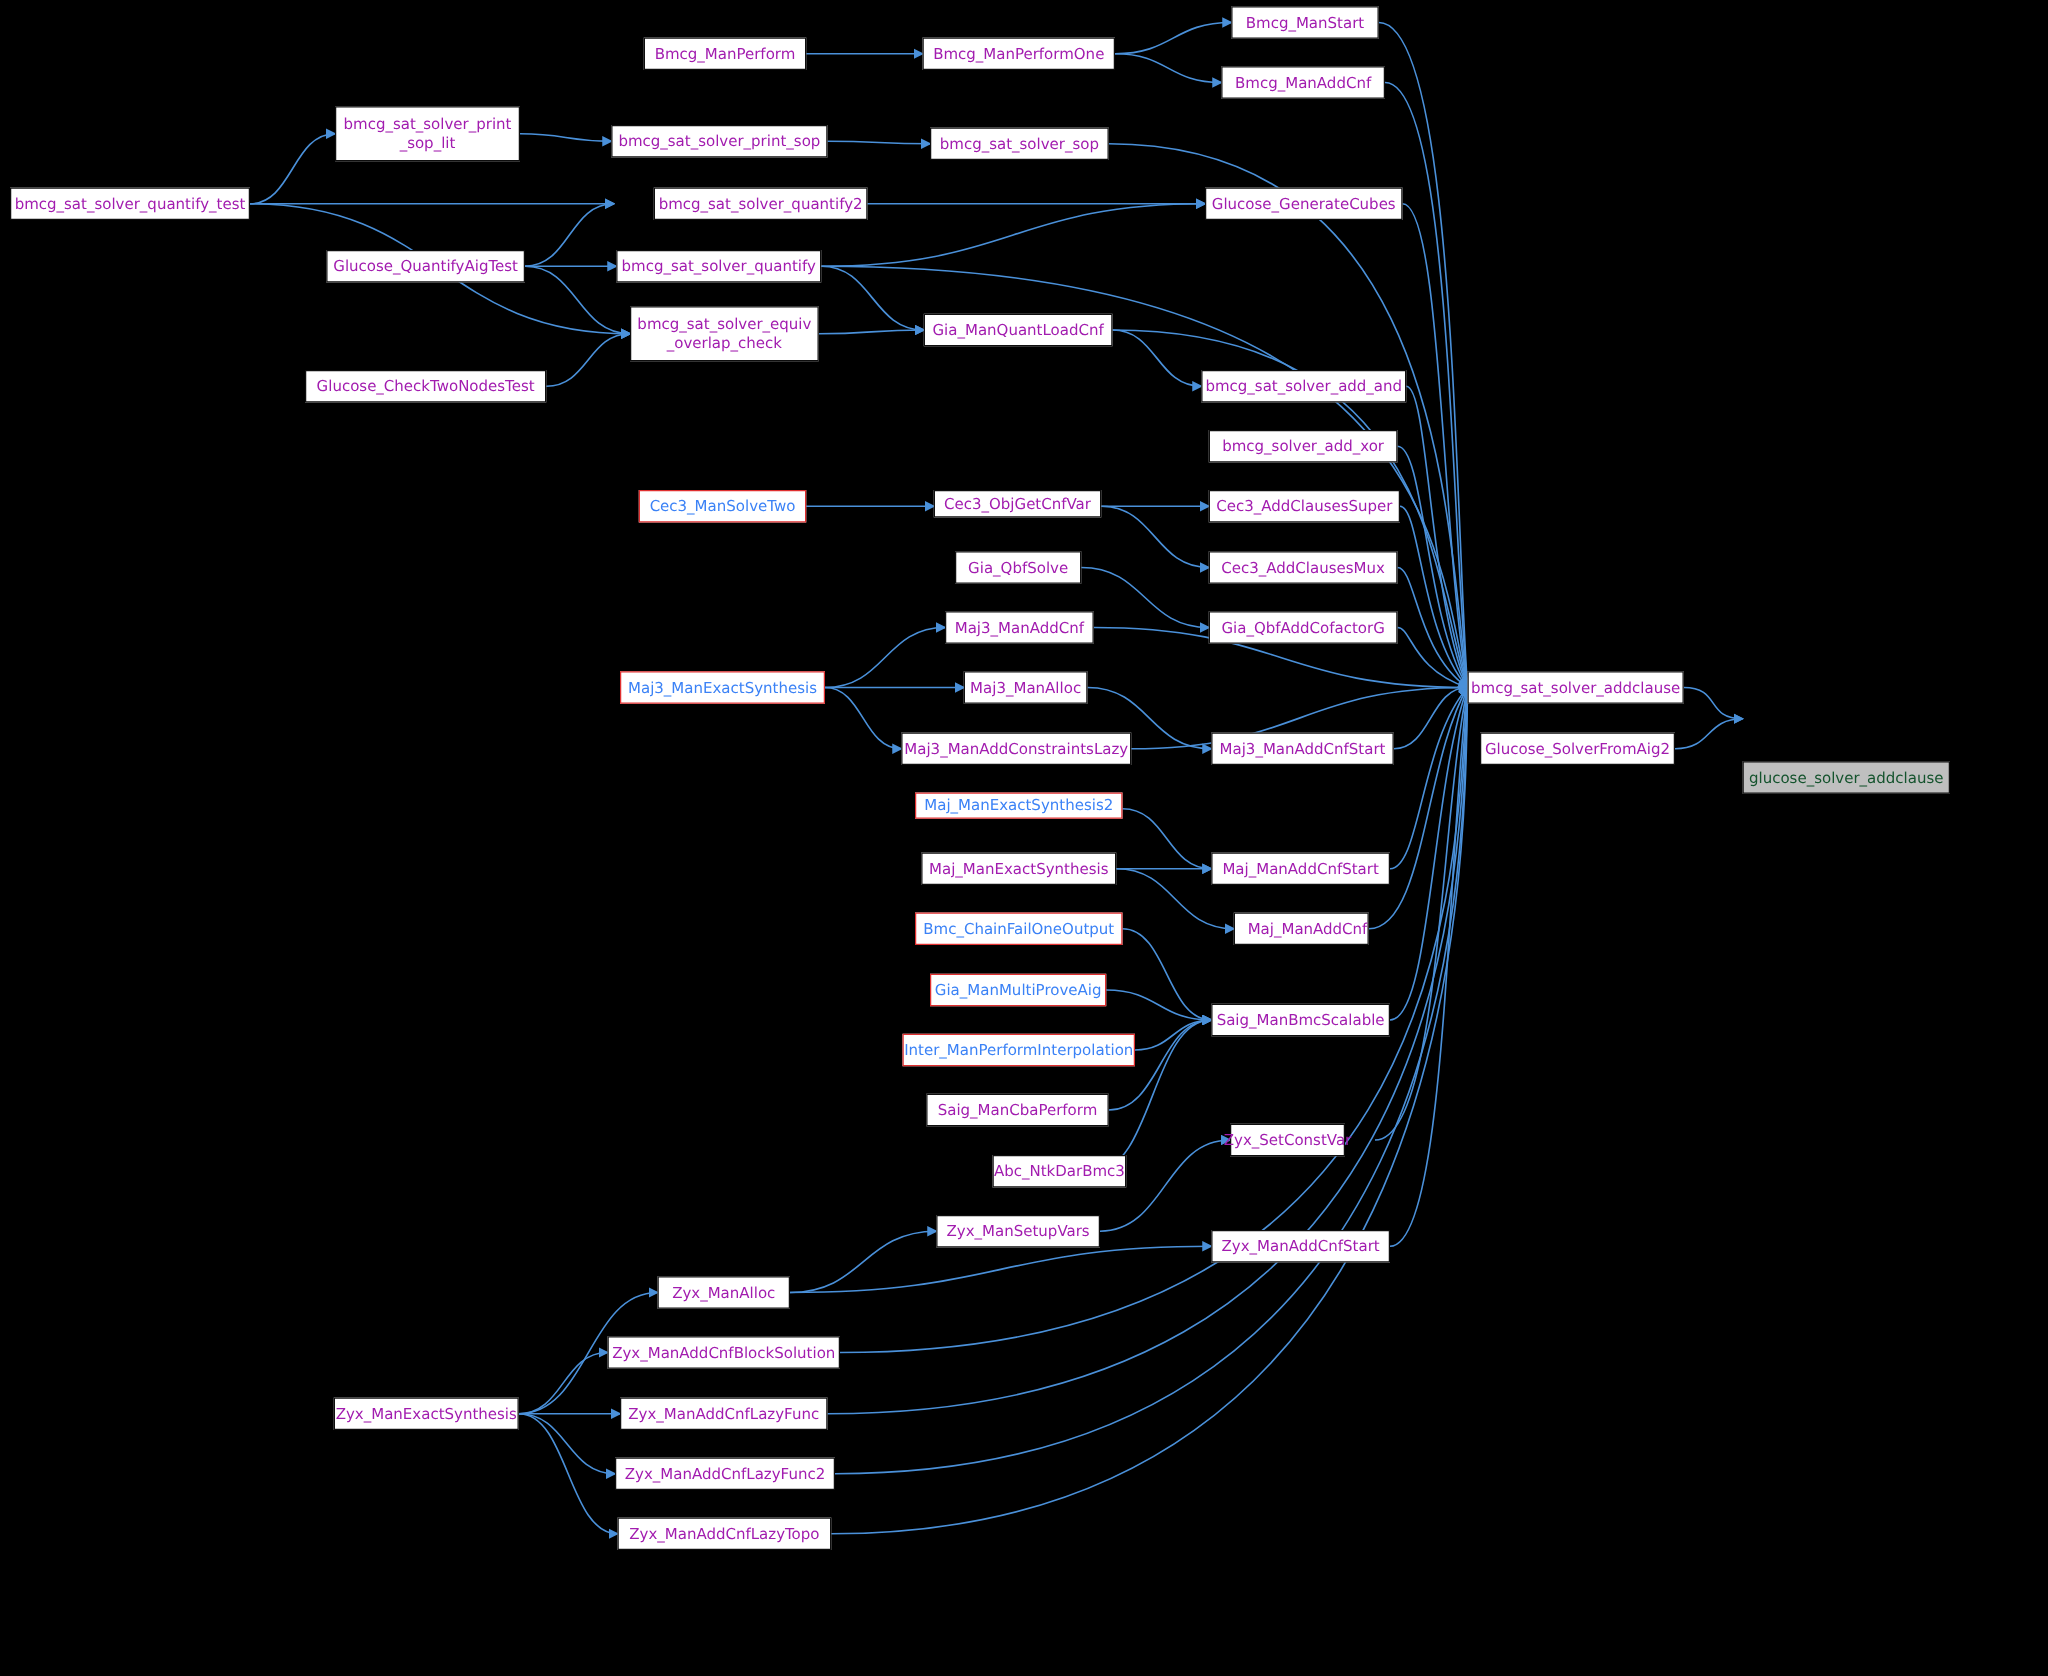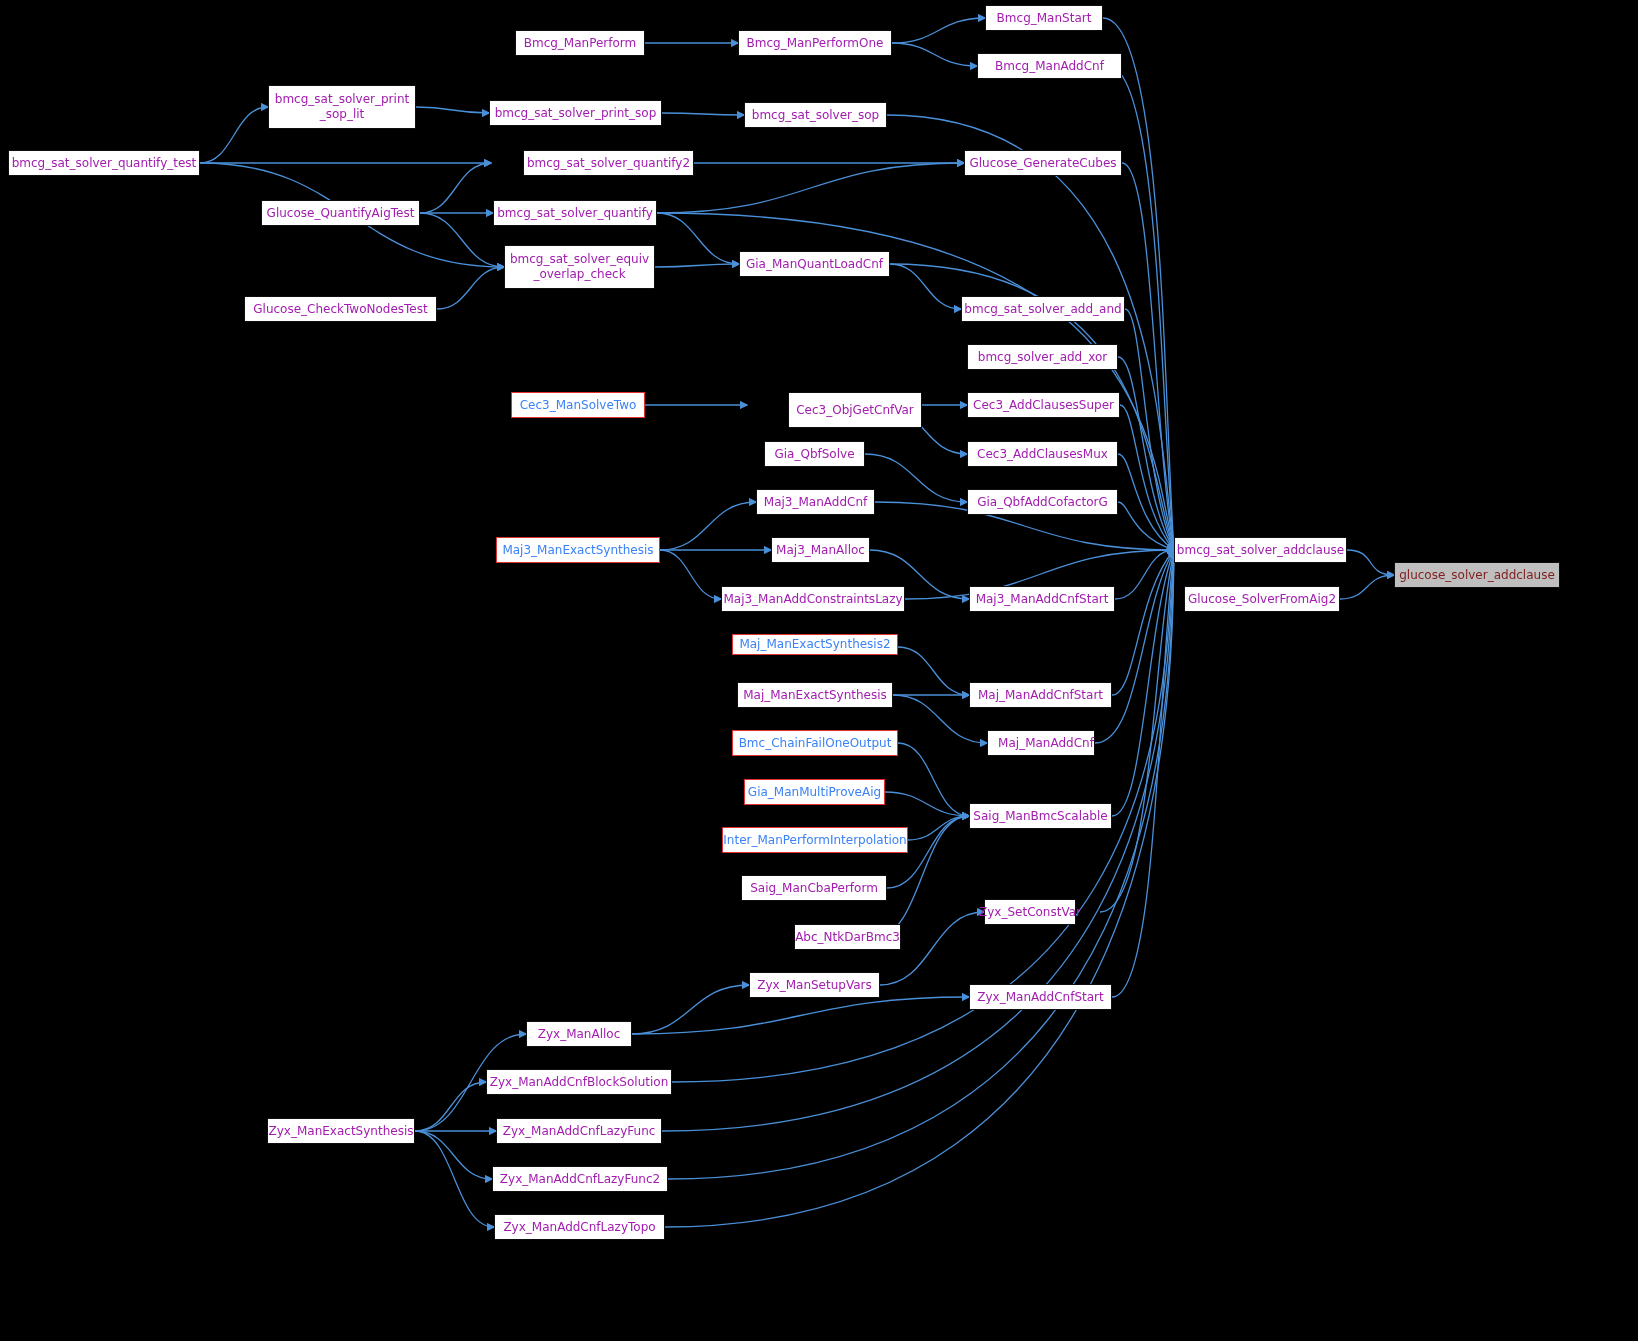--- a/index.html
+++ b/index.html
@@ -35,21 +35,22 @@
     white-space:pre-line;
     padding:0 2px;
     cursor:pointer;
   }
   .node.red {
     border-color:#e03030;
     color:#3b82f6;
   }
   .node.gray {
     background:#bfbfbf;
-    color:#7f1d1d;
+    color:#14532d;
+    margin-top:47px;
   }
 </style>
 </head>
 <body>
 
 <div id="graph">
   <svg id="edge-layer" width="1638" height="1341" viewBox="0 0 1638 1341" xmlns="http://www.w3.org/2000/svg">
     <defs>
       <marker id="arrowhead" viewBox="0 0 10 10" refX="8.5" refY="5" markerWidth="6.5" markerHeight="6.5" orient="auto">
         <path d="M 0 0 L 10 5 L 0 10 z" fill="#4a90d9"></path>
@@ -121,38 +122,38 @@
         <path d="M 672 1082 C 1163.6492307692308 1082, 1163.6492307692308 700, 1174 550" fill="none" stroke="#4a90d9" stroke-width="1.3" marker-end="url(#arrowhead)"></path>
         <path d="M 662 1131 C 1167.116923076923 1131, 1167.116923076923 700, 1174 550" fill="none" stroke="#4a90d9" stroke-width="1.3" marker-end="url(#arrowhead)"></path>
         <path d="M 668 1179 C 1170.513846153846 1179, 1170.513846153846 700, 1174 550" fill="none" stroke="#4a90d9" stroke-width="1.3" marker-end="url(#arrowhead)"></path>
         <path d="M 665 1227 C 1172 1227, 1172 700, 1174 550" fill="none" stroke="#4a90d9" stroke-width="1.3" marker-end="url(#arrowhead)"></path>
       </g>
   </svg>
   <div id="node-layer">
       <div class="node" style="left: 515px; top: 30px; width: 130px; height: 26px;">Bmcg_ManPerform</div>
       <div class="node" style="left: 738px; top: 30px; width: 154px; height: 26px;">Bmcg_ManPerformOne</div>
       <div class="node" style="left: 985px; top: 5px; width: 118px; height: 26px;">Bmcg_ManStart</div>
-      <div class="node" style="left: 977px; top: 53px; width: 145px; height: 26px;">Bmcg_ManAddCnf</div>
+      <div class="node" style="left: 977px; top: 53px; width: 131px; height: 26px;">Bmcg_ManAddCnf</div>
       <div class="node" style="left: 268px; top: 85px; width: 148px; height: 44px;">bmcg_sat_solver_print
 _sop_lit</div>
       <div class="node" style="left: 489px; top: 100px; width: 173px; height: 26px;">bmcg_sat_solver_print_sop</div>
       <div class="node" style="left: 744px; top: 102px; width: 143px; height: 26px;">bmcg_sat_solver_sop</div>
       <div class="node" style="left: 8px; top: 150px; width: 192px; height: 26px;">bmcg_sat_solver_quantify_test</div>
       <div class="node" style="left: 491px; top: 150px; width: 171px; height: 26px; margin-left: 32px;">bmcg_sat_solver_quantify2</div>
       <div class="node" style="left: 964px; top: 150px; width: 158px; height: 26px;">Glucose_GenerateCubes</div>
       <div class="node" style="left: 261px; top: 200px; width: 159px; height: 26px;">Glucose_QuantifyAigTest</div>
       <div class="node" style="left: 493px; top: 200px; width: 164px; height: 26px;">bmcg_sat_solver_quantify</div>
       <div class="node" style="left: 504px; top: 245px; width: 151px; height: 44px;">bmcg_sat_solver_equiv
 _overlap_check</div>
       <div class="node" style="left: 739px; top: 251px; width: 151px; height: 26px;">Gia_ManQuantLoadCnf</div>
       <div class="node" style="left: 244px; top: 296px; width: 193px; height: 26px;">Glucose_CheckTwoNodesTest</div>
       <div class="node" style="left: 961px; top: 296px; width: 164px; height: 26px;">bmcg_sat_solver_add_and</div>
       <div class="node" style="left: 967px; top: 344px; width: 151px; height: 26px;">bmcg_solver_add_xor</div>
       <div class="node red" style="left: 511px; top: 392px; width: 134px; height: 26px;">Cec3_ManSolveTwo</div>
-      <div class="node" style="left: 788px; top: 392px; width: 134px; height: 36px;">Cec3_ObjGetCnfVar</div>
+      <div class="node" style="left: 747px; top: 392px; width: 134px; height: 22px;">Cec3_ObjGetCnfVar</div>
       <div class="node" style="left: 967px; top: 392px; width: 153px; height: 26px;">Cec3_AddClausesSuper</div>
       <div class="node" style="left: 764px; top: 441px; width: 101px; height: 26px;">Gia_QbfSolve</div>
       <div class="node" style="left: 967px; top: 441px; width: 151px; height: 26px;">Cec3_AddClausesMux</div>
       <div class="node" style="left: 756px; top: 489px; width: 119px; height: 26px;">Maj3_ManAddCnf</div>
       <div class="node" style="left: 967px; top: 489px; width: 151px; height: 26px;">Gia_QbfAddCofactorG</div>
       <div class="node red" style="left: 496px; top: 537px; width: 164px; height: 26px;">Maj3_ManExactSynthesis</div>
       <div class="node" style="left: 771px; top: 537px; width: 99px; height: 26px;">Maj3_ManAlloc</div>
       <div class="node" style="left: 721px; top: 586px; width: 184px; height: 26px;">Maj3_ManAddConstraintsLazy</div>
       <div class="node" style="left: 969px; top: 586px; width: 146px; height: 26px;">Maj3_ManAddCnfStart</div>
       <div class="node" style="left: 1174px; top: 537px; width: 173px; height: 26px;">bmcg_sat_solver_addclause</div>

